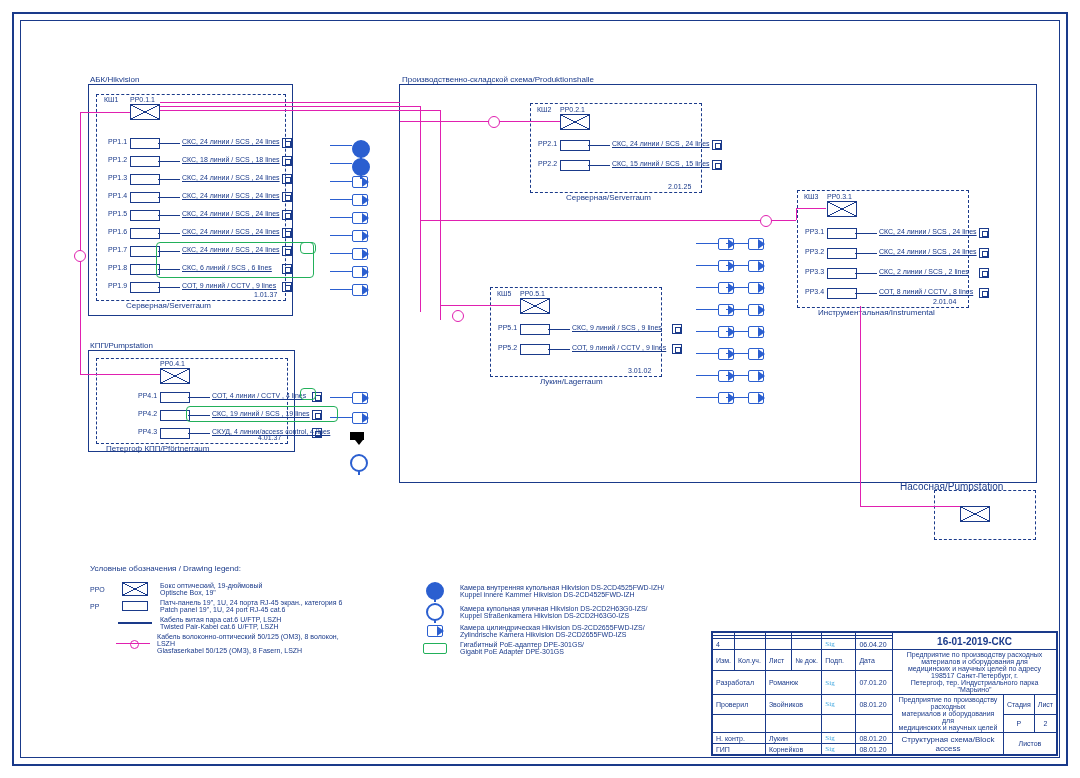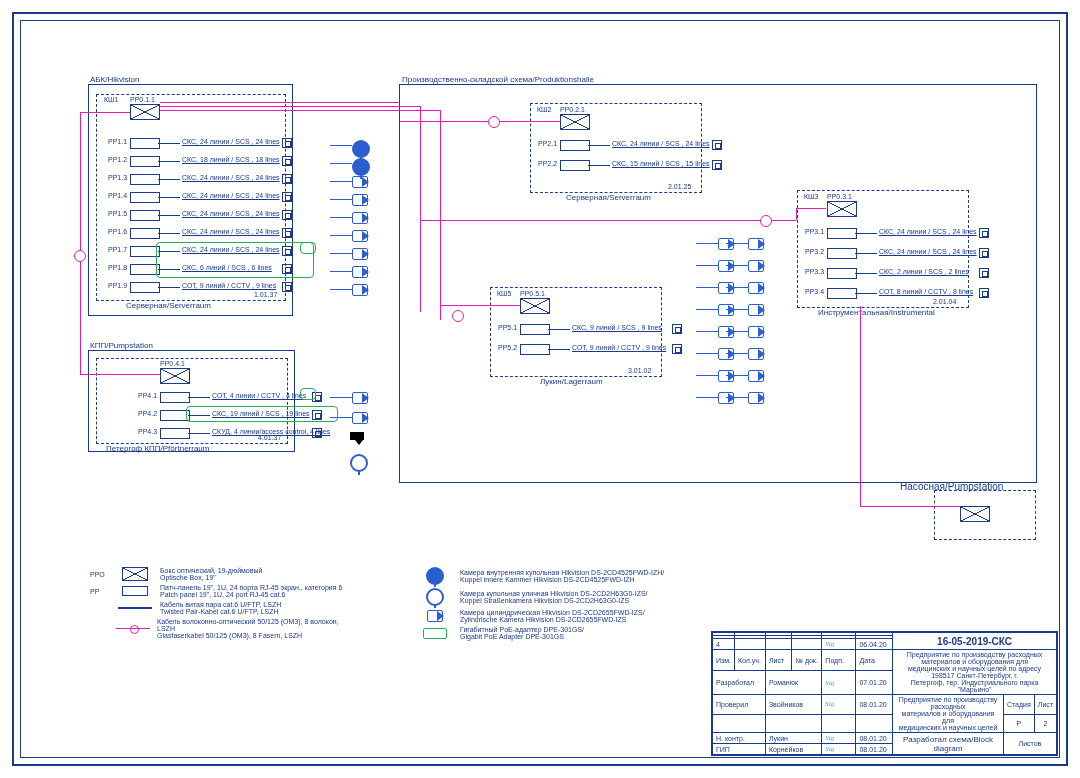--- a/index.html
+++ b/index.html
@@ -24,21 +24,21 @@
   .camwire{position:absolute;height:1px;background:#2b5fd0;}
   .dome{position:absolute;width:14px;height:14px;border:2px solid #2b5fd0;border-radius:50%;}
   .dome.fill{background:#2b5fd0;}
   .dome:after{content:"";position:absolute;left:50%;top:100%;width:2px;height:5px;background:#2b5fd0;transform:translateX(-50%);}
   .camblk{position:absolute;}
   .camblk .body{width:14px;height:8px;background:#000;}
   .camblk:after{content:"";position:absolute;left:5px;top:8px;width:0;height:0;border-left:4px solid transparent;border-right:4px solid transparent;border-top:5px solid #000;}
   .title-blk{position:absolute;right:22px;bottom:22px;width:345px;border:1px solid #1a3a8a;background:#fff;font-size:7px;}
   .title-blk table{border-collapse:collapse;width:100%;}
   .title-blk td{border:1px solid #1a3a8a;padding:1px 3px;vertical-align:middle;}
-  .sig{font-style:italic;color:#3ea6e0;font-family:cursive;}
+  .sig{color:#3ea6e0;font-family:cursive;}
   .legend{position:absolute;left:90px;top:564px;width:650px;font-size:8px;}
   .leg-row{display:flex;align-items:center;margin:3px 0;}
   .leg-sym{width:50px;display:flex;justify-content:center;}
   .leg-ppx{position:relative;border:1px solid #1a3a8a;width:24px;height:12px;}
   .leg-ppx:before{content:"";position:absolute;inset:0;
     background:linear-gradient(to top right,transparent 47%,#1a3a8a 47%,#1a3a8a 53%,transparent 53%),
                linear-gradient(to top left,transparent 47%,#1a3a8a 47%,#1a3a8a 53%,transparent 53%);}
   .leg-pp{border:1px solid #1a3a8a;width:24px;height:8px;}
   .leg-line-b{width:34px;height:1.5px;background:#1a3a8a;}
   .leg-line-m{width:34px;height:1.5px;background:#e020b0;position:relative;}
@@ -129,20 +129,21 @@
   <div id="sklad-rows"></div>
   <div id="instr-rows"></div>
 
   <div id="abk-cams"></div>
   <div id="instr-cams"></div>
   <div id="kpp-cams"></div>
 
   <div class="brand">АКВАМАРИН</div>
 
   <div class="legend">
+    <div class="label" style="position:static;font-size:8px;font-weight:normal;margin-bottom:6px">Условные обозначения / Drawing legend:</div>
     <div style="display:flex;gap:60px">
       <div style="width:260px">
         <div class="leg-row">
             <span style="width:20px;font-size:7px">PPO</span>
             <span class="leg-sym">
               <span class="leg-ppx"></span>
             </span>
             <span style="white-space:pre-line;font-size:7px">Бокс оптический, 19-дюймовый
 Optische Box, 19"</span>
           </div>
@@ -207,21 +208,21 @@
   <div class="title-blk">
     <table>
       <tbody>
           <tr>
             <td style="width:14px"></td>
             <td style="width:24px"></td>
             <td style="width:20px"></td>
             <td style="width:24px"></td>
             <td style="width:28px"></td>
             <td style="width:30px"></td>
-          <td rowspan="3" colspan="3" style="text-align:center;font-size:10px;font-weight:bold">16-05-2019-СКС</td>
+          <td rowspan="3" colspan="3" style="text-align:center;font-size:10px;font-weight:bold">16-01-2019-СКС</td>
           </tr>
       <tr>
             <td></td>
             <td></td>
             <td></td>
             <td></td>
             <td></td>
             <td></td>
           </tr>
       <tr>
@@ -270,21 +271,21 @@
             <td></td>
             <td></td>
           <td style="text-align:center">Р</td>
           <td style="text-align:center">2</td>
       </tr>
       <tr>
             <td colspan="2">Н. контр.</td>
             <td colspan="2">Лукин</td>
             <td class="sig">Sig</td>
             <td>08.01.20</td>
-          <td rowspan="2" style="text-align:center;font-size:8px">Разработал схема/Block diagram</td>
+          <td rowspan="2" style="text-align:center;font-size:8px">Структурная схема/Block access</td>
           <td rowspan="2" colspan="2" style="text-align:center">Листов</td>
       </tr>
       <tr>
             <td colspan="2">ГИП</td>
             <td colspan="2">Корнейков</td>
             <td class="sig">Sig</td>
             <td>08.01.20</td>
           </tr>
     </tbody>
       </table>

